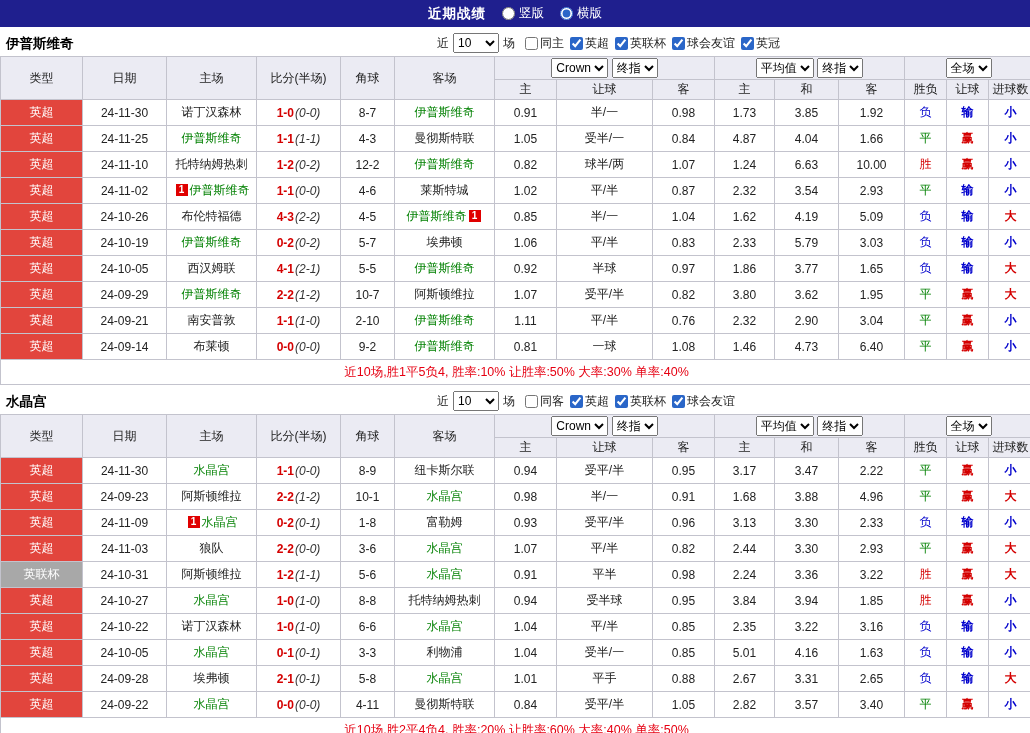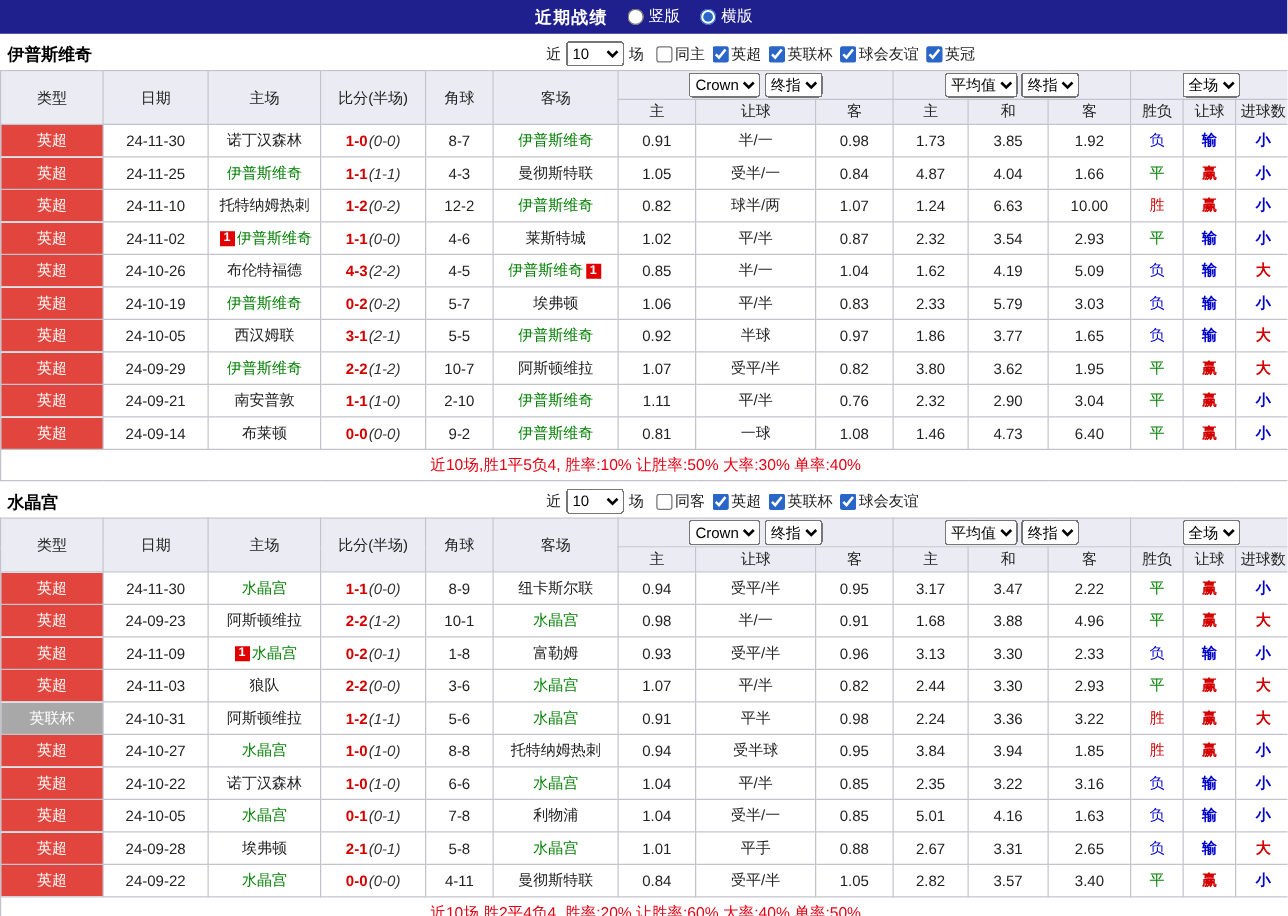--- a/index.html
+++ b/index.html
@@ -238,21 +238,21 @@
           <td>5.79</td>
           <td>3.03</td>
           <td class="res plain" style="color: rgb(0, 0, 204);">负</td>
           <td class="res" style="color: rgb(0, 0, 204);">输</td>
           <td class="res" style="color: rgb(0, 0, 204);">小</td>
         </tr>
         <tr>
           <td class="league red">英超</td>
           <td>24-10-05</td>
           <td><span>西汉姆联</span></td>
-          <td><span class="ft">3-1</span><span class="ht">(2-1)</span></td>
+          <td><span class="ft">4-1</span><span class="ht">(2-1)</span></td>
           <td>5-5</td>
           <td><span class="focus">伊普斯维奇</span></td>
           <td>0.92</td>
           <td>半球</td>
           <td>0.97</td>
           <td>1.86</td>
           <td>3.77</td>
           <td>1.65</td>
           <td class="res plain" style="color: rgb(0, 0, 204);">负</td>
           <td class="res" style="color: rgb(0, 0, 204);">输</td>
@@ -513,21 +513,21 @@
           <td>3.16</td>
           <td class="res plain" style="color: rgb(0, 0, 204);">负</td>
           <td class="res" style="color: rgb(0, 0, 204);">输</td>
           <td class="res" style="color: rgb(0, 0, 204);">小</td>
         </tr>
         <tr>
           <td class="league red">英超</td>
           <td>24-10-05</td>
           <td><span class="focus">水晶宫</span></td>
           <td><span class="ft">0-1</span><span class="ht">(0-1)</span></td>
-          <td>7-8</td>
+          <td>3-3</td>
           <td><span>利物浦</span></td>
           <td>1.04</td>
           <td>受半/一</td>
           <td>0.85</td>
           <td>5.01</td>
           <td>4.16</td>
           <td>1.63</td>
           <td class="res plain" style="color: rgb(0, 0, 204);">负</td>
           <td class="res" style="color: rgb(0, 0, 204);">输</td>
           <td class="res" style="color: rgb(0, 0, 204);">小</td>

